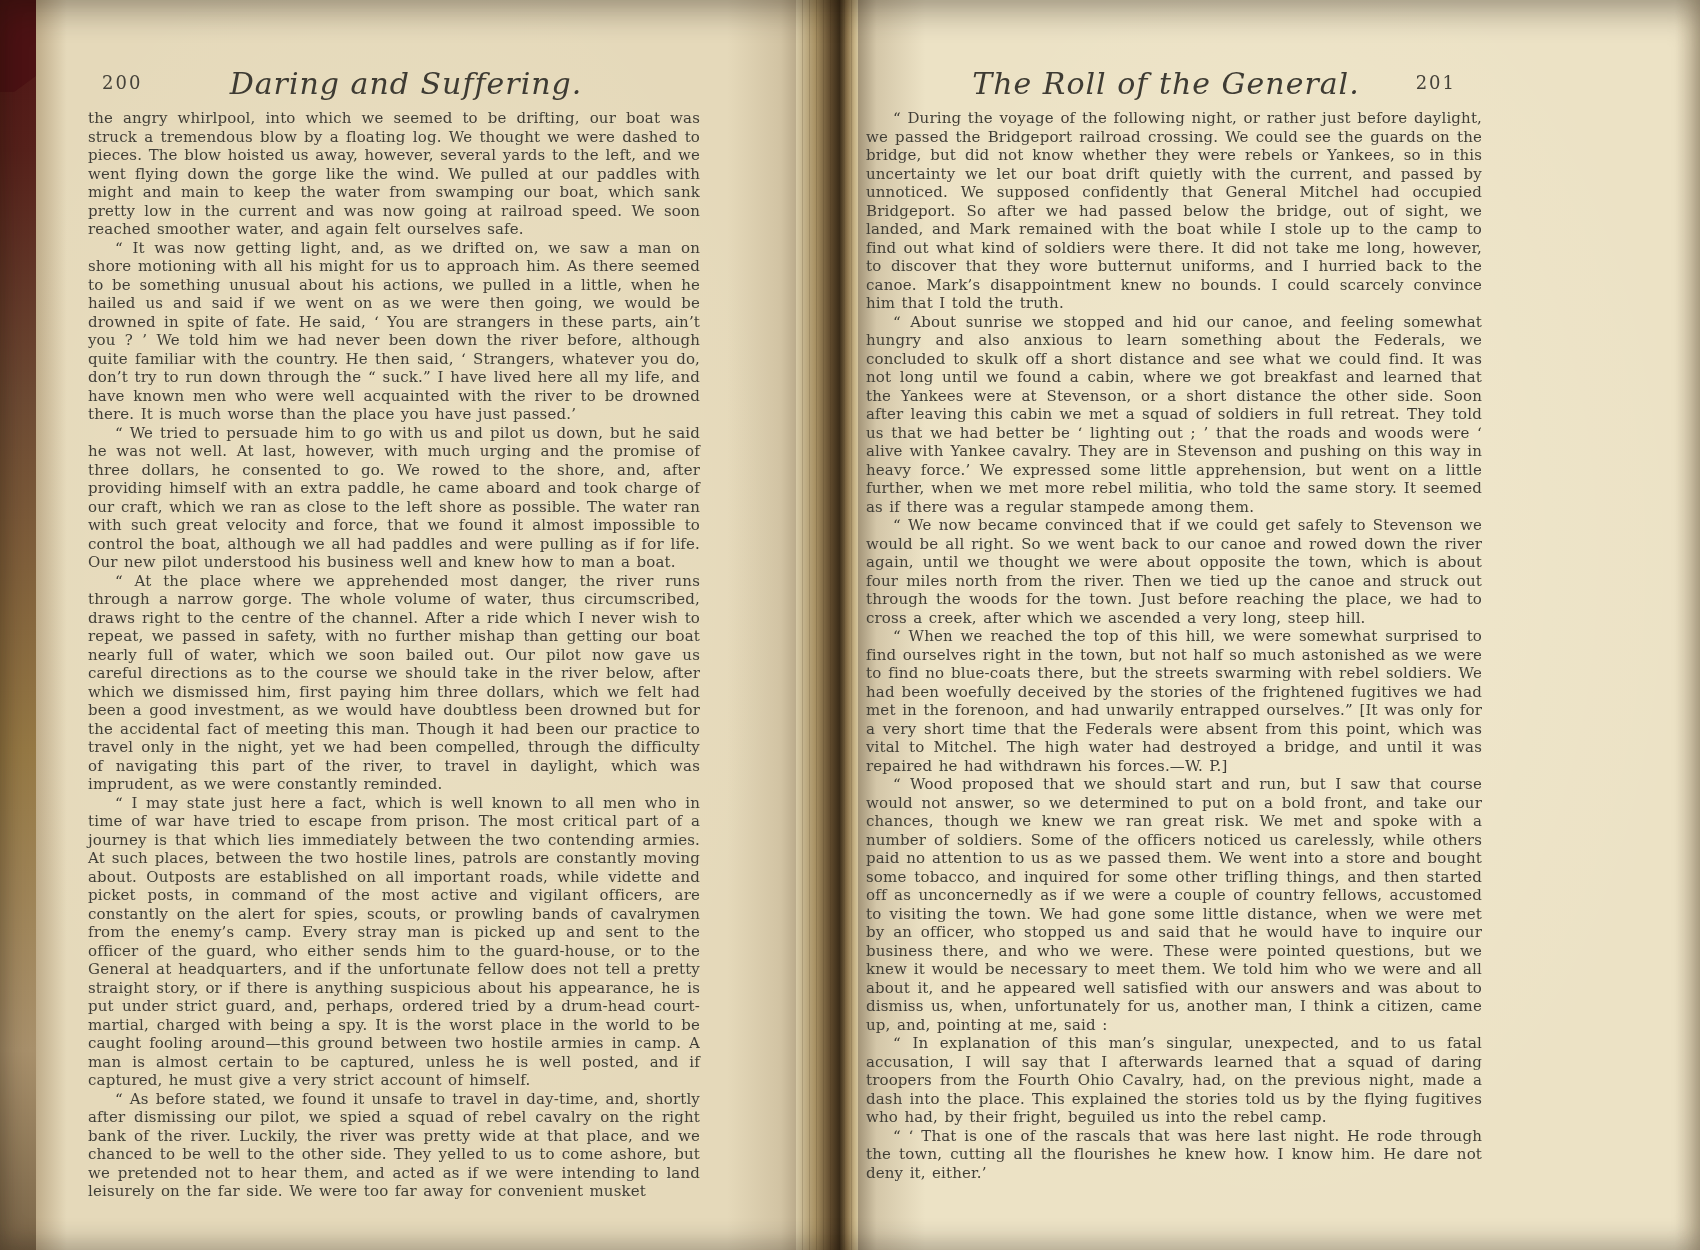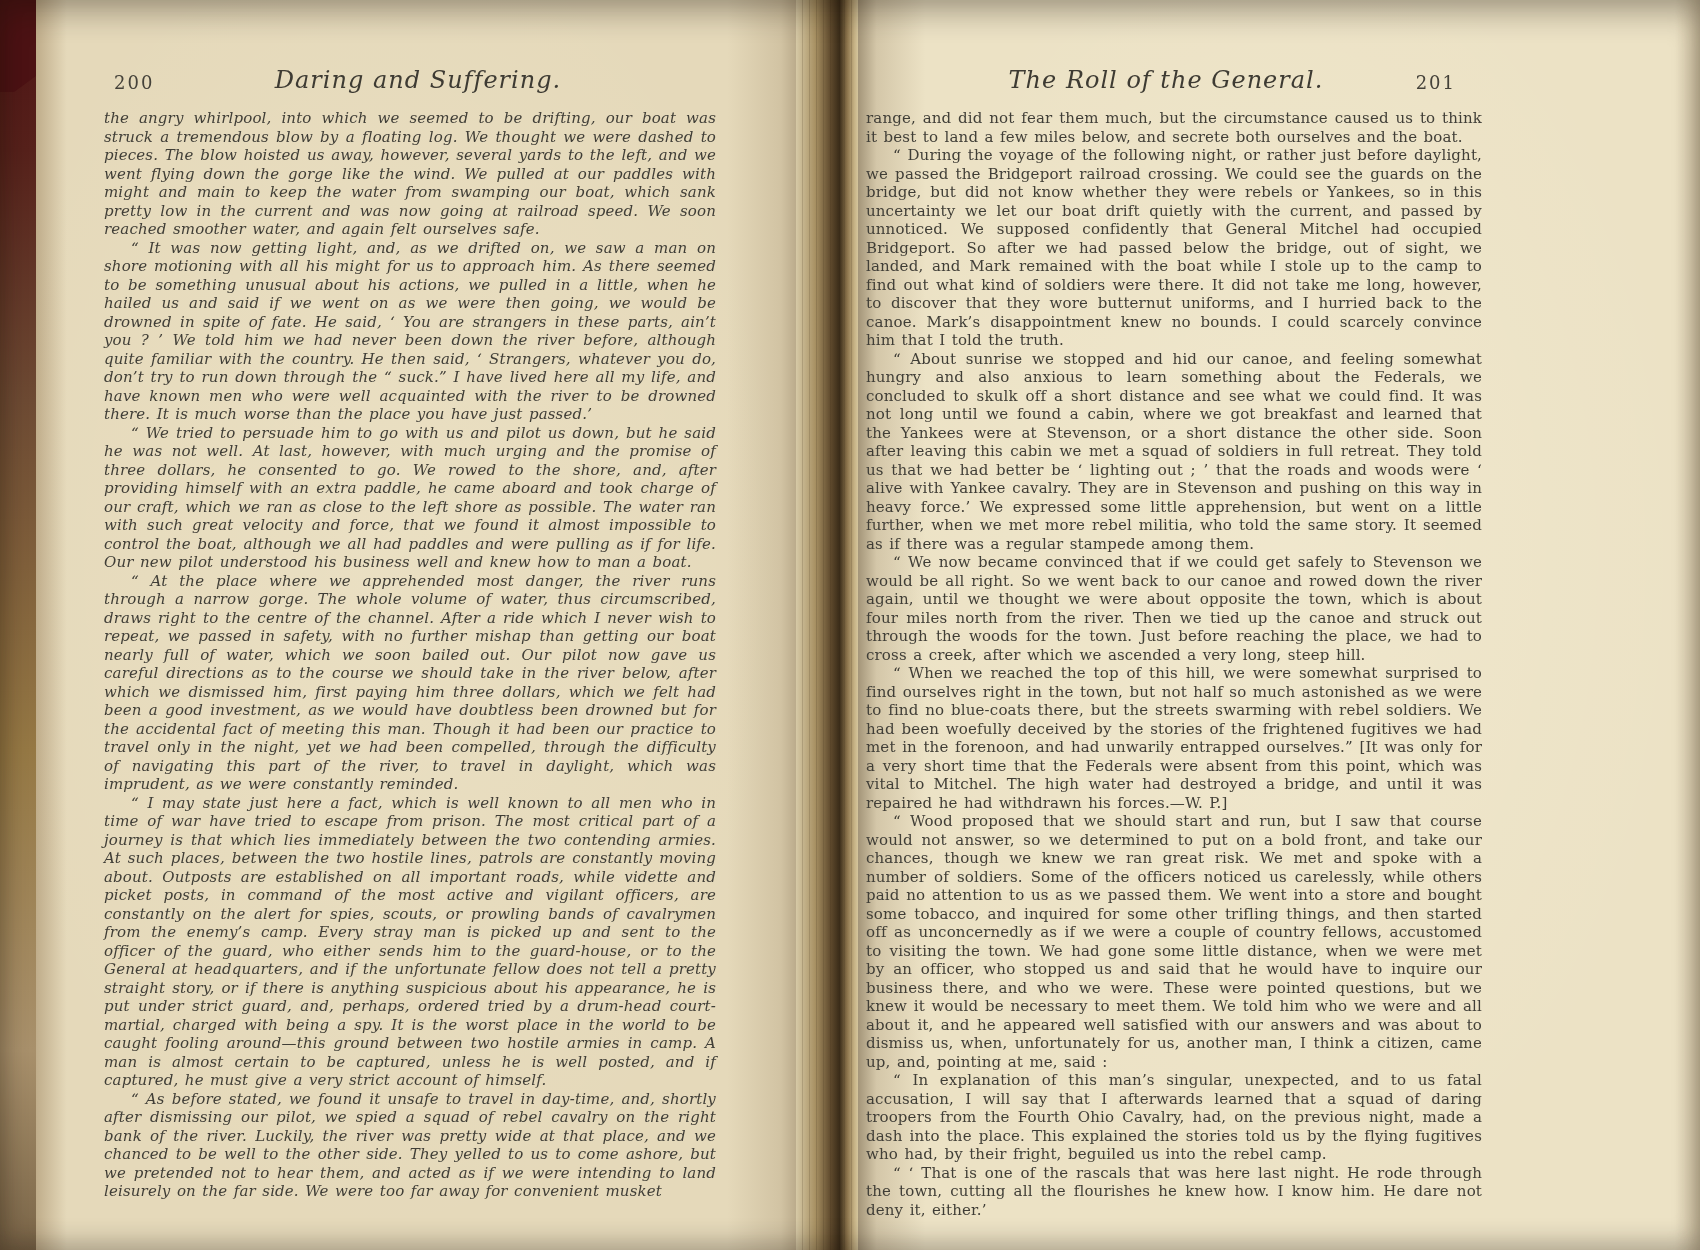--- a/index.html
+++ b/index.html
@@ -50,41 +50,41 @@
       linear-gradient(90deg, #d6c9a6 0%, #a89163 30%, #5f4a2d 54%, #3a2c19 68%,
                       #8c744c 80%, #c5b184 91%, #ddd0a9 100%);
   }
   .vignette {
     position: absolute; inset: 0; pointer-events: none;
     box-shadow: inset 0 14px 28px rgba(25,15,8,0.30), inset 0 -10px 22px rgba(25,15,8,0.22);
   }
 
   
   .page-head { position: absolute; top: 66px; height: 34px; }
-  .page-head.left  { left: 100px; width: 612px; margin-left: 12px; }
+  .page-head.left  { left: 100px; width: 612px; }
   .page-head.right { left: 866px; width: 600px; }
   .page-num {
     position: absolute; top: 6px;
     font-size: 18px; letter-spacing: 2px; color: #45423a;
   }
   .page-head.left  .page-num { left: 2px; }
   .page-head.right .page-num { right: 10px; }
   .running-title {
-    text-align: center; font-style: italic; font-size: 24px;
+    text-align: center; font-style: italic; font-size: 30px;
     letter-spacing: 1px; color: #3e3b33;
   }
 
   
   .col {
     position: absolute; top: 109px;
     font-size: 15px; line-height: 18.5px;
     text-align: justify; color: #403e37;
     letter-spacing: 0.15px; word-spacing: 1.5px;
   }
-  .col.left  { left: 104px; width: 612px; font-style: italic; }
+  .col.left  { left: 88px; width: 612px; }
   .col.right { left: 866px; width: 616px; }
   .para { margin: 0; padding: 0; }
   .para.indent { text-indent: 27px; }
 </style>
 </head>
 <body>
 
 <div class="spread">
 
   <div class="cover-strip"></div>
@@ -106,21 +106,20 @@
 
   <div class="col left" id="left-paras">
       <p class="para">the angry whirlpool, into which we seemed to be drifting, our boat was struck a tremendous blow by a floating log.  We thought we were dashed to pieces.  The blow hoisted us away, however, several yards to the left, and we went flying down the gorge like the wind.  We pulled at our paddles with might and main to keep the water from swamping our boat, which sank pretty low in the current and was now going at railroad speed.  We soon reached smoother water, and again felt ourselves safe.</p>
       <p class="para indent">“ It was now getting light, and, as we drifted on, we saw a man on shore motioning with all his might for us to approach him.  As there seemed to be something unusual about his actions, we pulled in a little, when he hailed us and said if we went on as we were then going, we would be drowned in spite of fate.  He said, ‘ You are strangers in these parts, ain’t you ? ’  We told him we had never been down the river before, although quite familiar with the country.  He then said, ‘ Strangers, whatever you do, don’t try to run down through the “ suck.”  I have lived here all my life, and have known men who were well acquainted with the river to be drowned there.  It is much worse than the place you have just passed.’</p>
       <p class="para indent">“ We tried to persuade him to go with us and pilot us down, but he said he was not well.  At last, however, with much urging and the promise of three dollars, he consented to go.  We rowed to the shore, and, after providing himself with an extra paddle, he came aboard and took charge of our craft, which we ran as close to the left shore as possible.  The water ran with such great velocity and force, that we found it almost impossible to control the boat, although we all had paddles and were pulling as if for life.  Our new pilot understood his business well and knew how to man a boat.</p>
       <p class="para indent">“ At the place where we apprehended most danger, the river runs through a narrow gorge.  The whole volume of water, thus circumscribed, draws right to the centre of the channel.  After a ride which I never wish to repeat, we passed in safety, with no further mishap than getting our boat nearly full of water, which we soon bailed out.  Our pilot now gave us careful directions as to the course we should take in the river below, after which we dismissed him, first paying him three dollars, which we felt had been a good investment, as we would have doubtless been drowned but for the accidental fact of meeting this man.  Though it had been our practice to travel only in the night, yet we had been compelled, through the difficulty of navigating this part of the river, to travel in daylight, which was imprudent, as we were constantly reminded.</p>
       <p class="para indent">“ I may state just here a fact, which is well known to all men who in time of war have tried to escape from prison.  The most critical part of a journey is that which lies immediately between the two contending armies.  At such places, between the two hostile lines, patrols are constantly moving about.  Outposts are established on all important roads, while vidette and picket posts, in command of the most active and vigilant officers, are constantly on the alert for spies, scouts, or prowling bands of cavalrymen from the enemy’s camp.  Every stray man is picked up and sent to the officer of the guard, who either sends him to the guard-house, or to the General at headquarters, and if the unfortunate fellow does not tell a pretty straight story, or if there is anything suspicious about his appearance, he is put under strict guard, and, perhaps, ordered tried by a drum-head court-martial, charged with being a spy.  It is the worst place in the world to be caught fooling around—this ground between two hostile armies in camp.  A man is almost certain to be captured, unless he is well posted, and if captured, he must give a very strict account of himself.</p>
       <p class="para indent">“ As before stated, we found it unsafe to travel in day-time, and, shortly after dismissing our pilot, we spied a squad of rebel cavalry on the right bank of the river.  Luckily, the river was pretty wide at that place, and we chanced to be well to the other side.  They yelled to us to come ashore, but we pretended not to hear them, and acted as if we were intending to land leisurely on the far side.  We were too far away for convenient musket</p>
     </div>
   <div class="col right" id="right-paras">
-      <p class="para">range, and did not fear them much, but the circumstance caused us to think it best to land a few miles below, and secrete both ourselves and the boat.</p>
       <p class="para indent">“ During the voyage of the following night, or rather just before daylight, we passed the Bridgeport railroad crossing.  We could see the guards on the bridge, but did not know whether they were rebels or Yankees, so in this uncertainty we let our boat drift quietly with the current, and passed by unnoticed.  We supposed confidently that General Mitchel had occupied Bridgeport.  So after we had passed below the bridge, out of sight, we landed, and Mark remained with the boat while I stole up to the camp to find out what kind of soldiers were there.  It did not take me long, however, to discover that they wore butternut uniforms, and I hurried back to the canoe.  Mark’s disappointment knew no bounds.  I could scarcely convince him that I told the truth.</p>
       <p class="para indent">“ About sunrise we stopped and hid our canoe, and feeling somewhat hungry and also anxious to learn something about the Federals, we concluded to skulk off a short distance and see what we could find.  It was not long until we found a cabin, where we got breakfast and learned that the Yankees were at Stevenson, or a short distance the other side.  Soon after leaving this cabin we met a squad of soldiers in full retreat.  They told us that we had better be ‘ lighting out ; ’ that the roads and woods were ‘ alive with Yankee cavalry.  They are in Stevenson and pushing on this way in heavy force.’  We expressed some little apprehension, but went on a little further, when we met more rebel militia, who told the same story.  It seemed as if there was a regular stampede among them.</p>
       <p class="para indent">“ We now became convinced that if we could get safely to Stevenson we would be all right.  So we went back to our canoe and rowed down the river again, until we thought we were about opposite the town, which is about four miles north from the river.  Then we tied up the canoe and struck out through the woods for the town.  Just before reaching the place, we had to cross a creek, after which we ascended a very long, steep hill.</p>
       <p class="para indent">“ When we reached the top of this hill, we were somewhat surprised to find ourselves right in the town, but not half so much astonished as we were to find no blue-coats there, but the streets swarming with rebel soldiers.  We had been woefully deceived by the stories of the frightened fugitives we had met in the forenoon, and had unwarily entrapped ourselves.”  [It was only for a very short time that the Federals were absent from this point, which was vital to Mitchel.  The high water had destroyed a bridge, and until it was repaired he had withdrawn his forces.—W. P.]</p>
       <p class="para indent">“ Wood proposed that we should start and run, but I saw that course would not answer, so we determined to put on a bold front, and take our chances, though we knew we ran great risk.  We met and spoke with a number of soldiers.  Some of the officers noticed us carelessly, while others paid no attention to us as we passed them.  We went into a store and bought some tobacco, and inquired for some other trifling things, and then started off as unconcernedly as if we were a couple of country fellows, accustomed to visiting the town.  We had gone some little distance, when we were met by an officer, who stopped us and said that he would have to inquire our business there, and who we were.  These were pointed questions, but we knew it would be necessary to meet them.  We told him who we were and all about it, and he appeared well satisfied with our answers and was about to dismiss us, when, unfortunately for us, another man, I think a citizen, came up, and, pointing at me, said :</p>
       <p class="para indent">“ In explanation of this man’s singular, unexpected, and to us fatal accusation, I will say that I afterwards learned that a squad of daring troopers from the Fourth Ohio Cavalry, had, on the previous night, made a dash into the place.  This explained the stories told us by the flying fugitives who had, by their fright, beguiled us into the rebel camp.</p>
       <p class="para indent">“ ‘ That is one of the rascals that was here last night.  He rode through the town, cutting all the flourishes he knew how.  I know him.  He dare not deny it, either.’</p>
     </div>
 
   <div class="vignette"></div>

